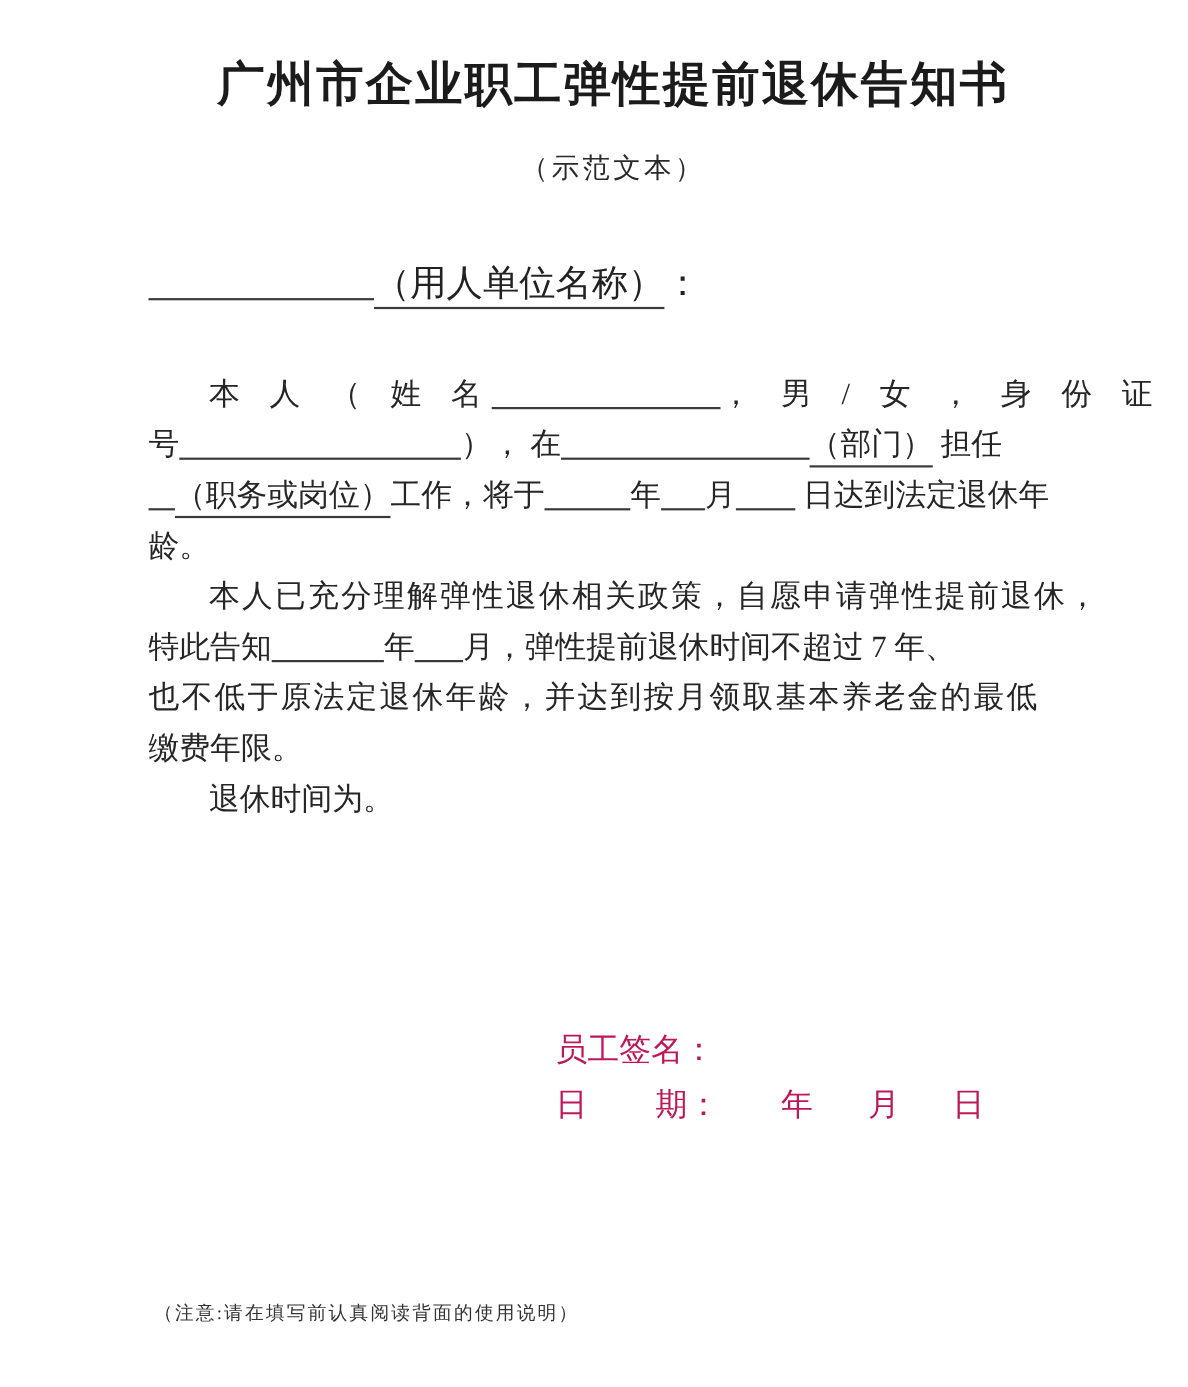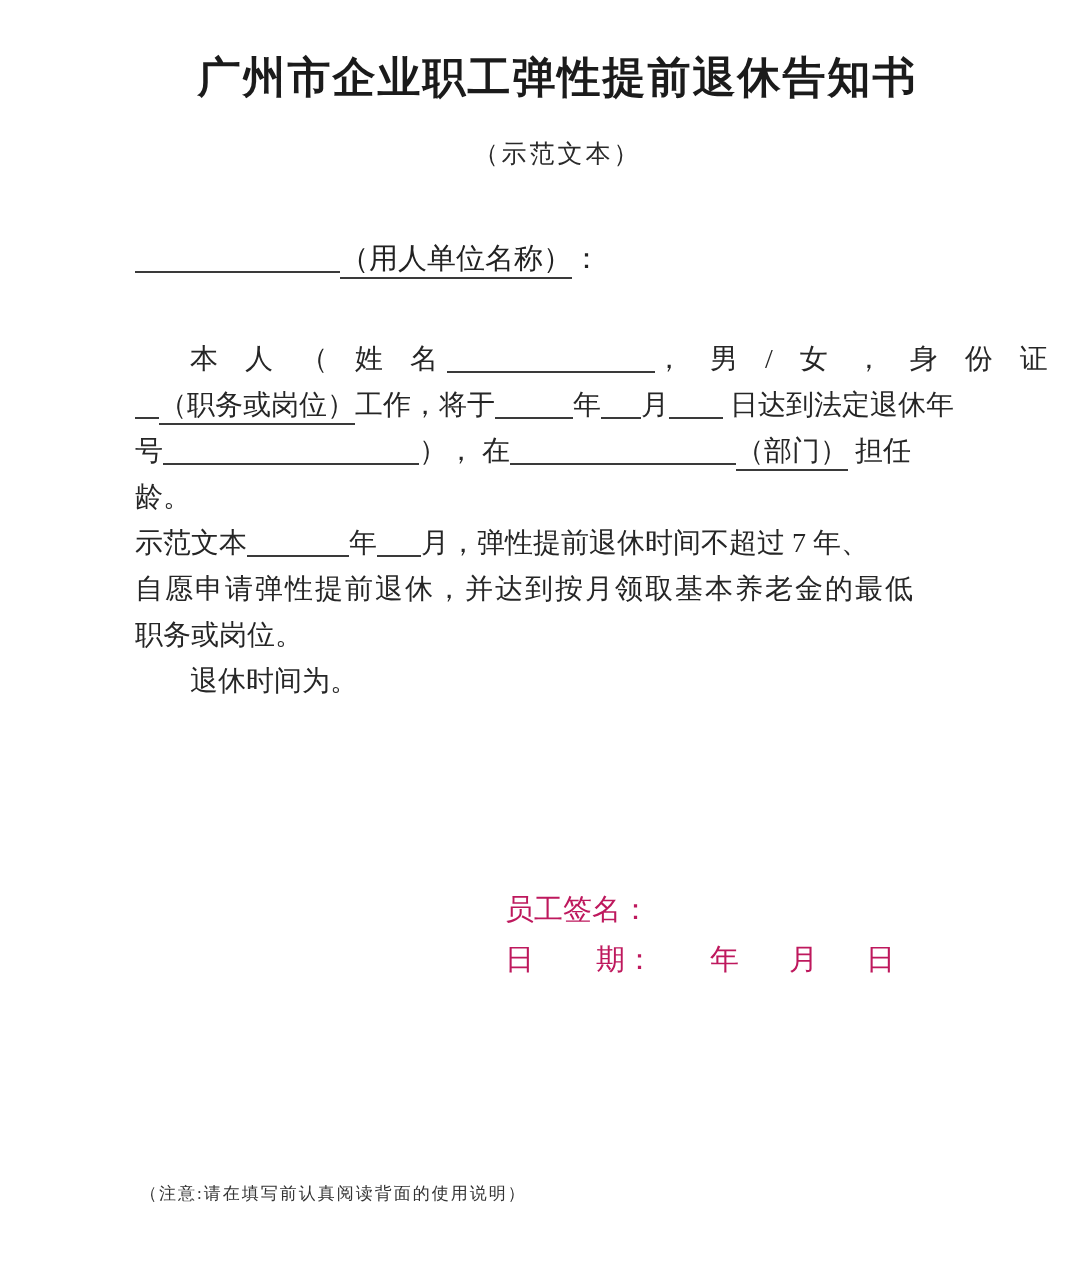--- a/index.html
+++ b/index.html
@@ -23,21 +23,21 @@
   .subtitle {
     text-align:center;
     font-size:25px;
     line-height:36px;
     margin-top:30px;
     letter-spacing:3px;
     color:#2a2a2a;
   }
   .salutation {
     margin-top:64px;
-    font-size:29px;
+    font-size:33px;
     line-height:44px;
     white-space:nowrap;
   }
   .para { margin-top:56px; }
   .line {
     font-size:28px;
     line-height:46px;
     white-space:nowrap;
     color:#262626;
   }
@@ -83,34 +83,35 @@
   <div class="content">
 
     <div class="title">广州市企业职工弹性提前退休告知书</div>
     <div class="subtitle">（示范文本）</div>
 
     <div class="salutation"><span class="blank" style="width:205px"></span><span class="u">（用人单位名称）</span><span>：</span></div>
 
     <div class="para">
       <div class="line indent wide"><span>本 人 （ 姓 名</span><span class="blank" style="width:208px"></span><span>， 男 / 女 ， 身 份 证</span></div>
 
+      <div class="line"><span>号</span><span class="blank" style="width:256px"></span><span>）， 在</span><span class="blank" style="width:226px"></span><span class="u">（部门）</span>&nbsp;<span>担任</span></div>
+
       <div class="line"><span class="blank" style="width:24px"></span><span class="u">（职务或岗位）</span><span>工作，将于</span><span class="blank" style="width:78px"></span><span>年</span><span class="blank" style="width:40px"></span><span>月</span><span class="blank" style="width:54px"></span>&nbsp;<span>日达到法定退休年</span></div>
-
-      <div class="line"><span>号</span><span class="blank" style="width:256px"></span><span>）， 在</span><span class="blank" style="width:226px"></span><span class="u">（部门）</span>&nbsp;<span>担任</span></div>
 
       <div class="line"><span>龄。</span></div>
     </div>
 
     <div>
+      <div class="line indent just"><span>本人已充分理解弹性退休相关政策，自愿申请弹性提前退休，</span></div>
 
-      <div class="line"><span>示范文本</span><span class="blank" style="width:102px"></span><span>年</span><span class="blank" style="width:44px"></span><span>月，弹性提前退休时间不超过 7 年、</span></div>
+      <div class="line"><span>特此告知</span><span class="blank" style="width:102px"></span><span>年</span><span class="blank" style="width:44px"></span><span>月，弹性提前退休时间不超过 7 年、</span></div>
 
-      <div class="line just"><span>自愿申请弹性提前退休，并达到按月领取基本养老金的最低</span></div>
+      <div class="line just"><span>也不低于原法定退休年龄，并达到按月领取基本养老金的最低</span></div>
 
-      <div class="line"><span>职务或岗位。</span></div>
+      <div class="line"><span>缴费年限。</span></div>
     </div>
 
     <div class="line indent"><span>退休时间为。</span></div>
 
     <div class="sig-block">
       <div><span>员工签名：</span></div>
       <div class="date-line"><span>日</span><span class="gap60">期：</span><span class="gap55">年</span><span class="gap50">月</span><span class="gap48">日</span></div>
     </div>
 
   </div>

